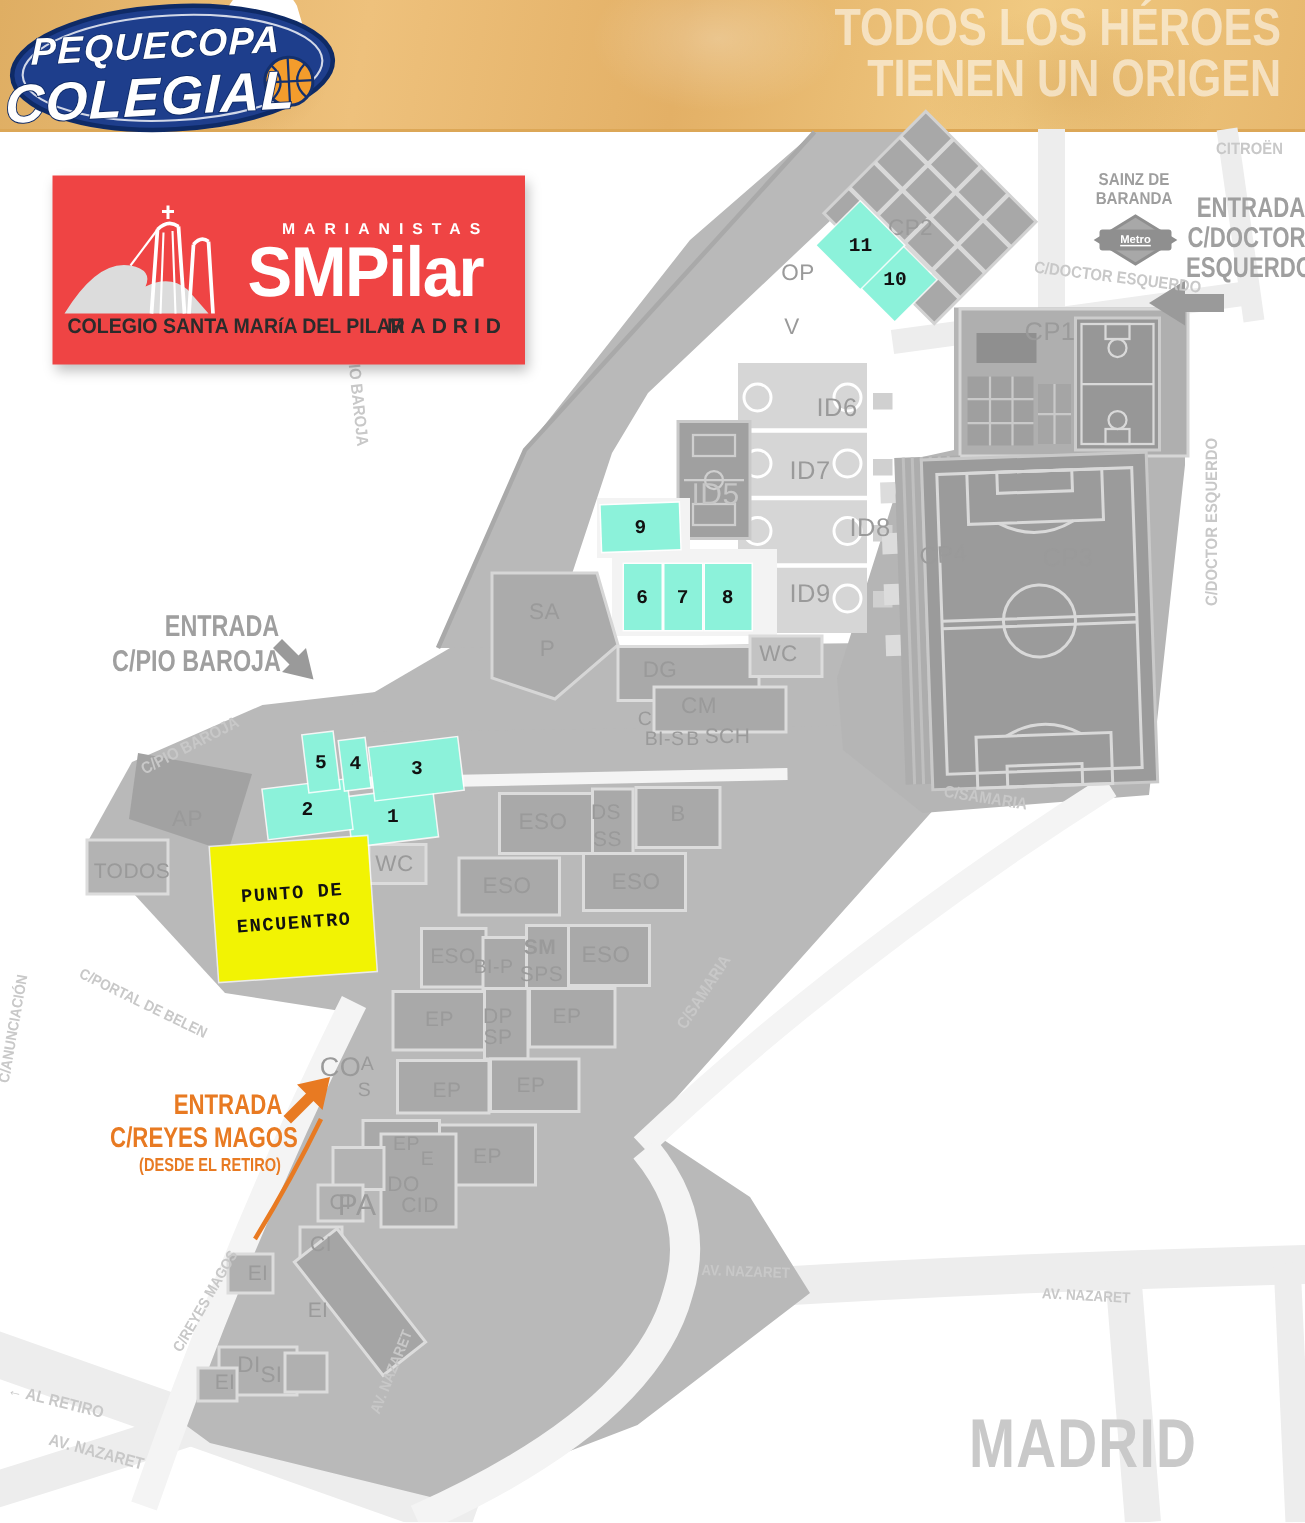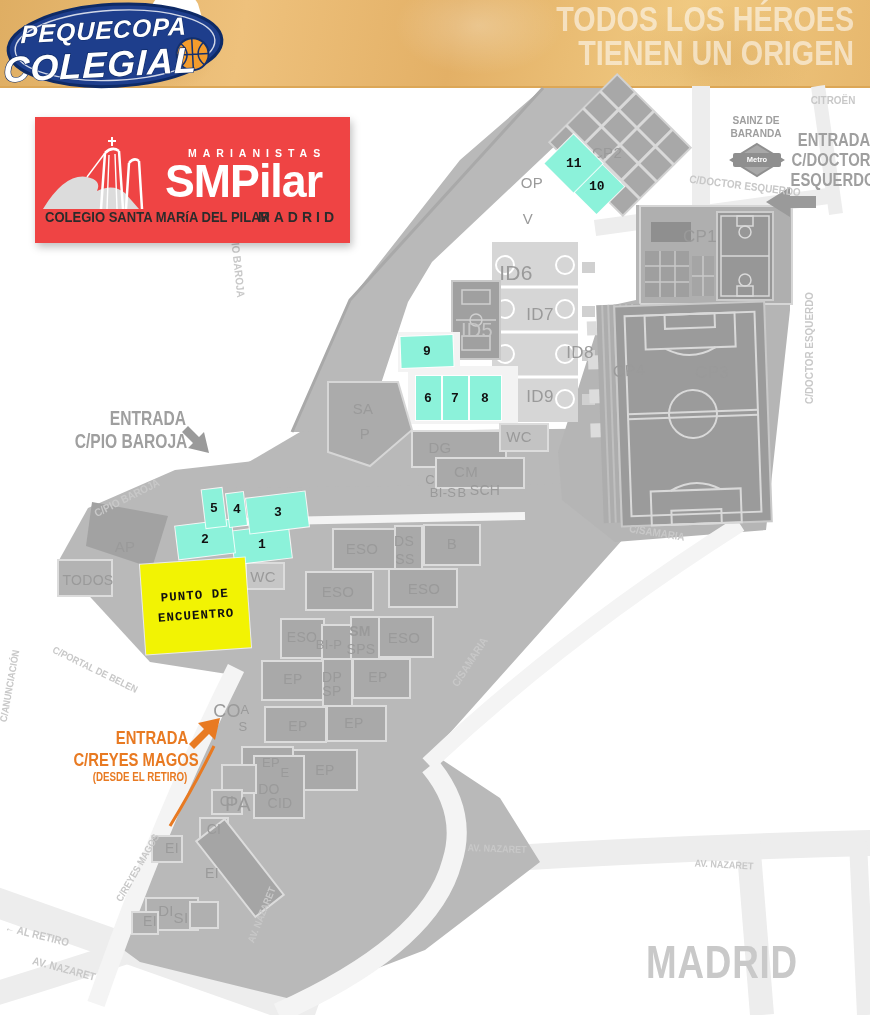--- a/index.html
+++ b/index.html
@@ -28,21 +28,21 @@
   
   .map-svg{position:absolute;left:0;top:0;width:870px;height:1015px;}
   .lbl{position:absolute;white-space:nowrap;line-height:1;}
   .bldg{color:#9a9a9a;letter-spacing:.3px;}
   .bldg-lt{color:#c6c6c6;letter-spacing:.3px;}
   .street{color:#c8c8c8;font-weight:700;}
   .station{color:#9e9e9e;font-weight:700;}
   .entrance{color:#9f9f9f;font-weight:700;}
   .entrance-o{color:#E87A22;font-weight:700;}
   .city{color:#c9c9c9;font-weight:700;letter-spacing:1px;}
-  .metro{color:#fff;font-weight:700;}
+  .metro{color:#fff;font-weight:700;text-decoration:underline;}
   .court{position:absolute;background:#8CF2DA;box-shadow:0 0 0 1px rgba(255,255,255,.85);
          display:flex;align-items:center;justify-content:center;}
   .court span{font-family:"Liberation Mono",monospace;font-size:13px;font-weight:700;color:#111;}
   .meeting{position:absolute;left:143px;top:561px;width:105px;height:90px;background:#F2F303;
            transform:rotate(-4deg);display:flex;flex-direction:column;align-items:center;justify-content:center;
            box-shadow:0 0 0 1px rgba(255,255,255,.7);}
   .meeting div{font-family:"Liberation Mono",monospace;font-size:12.5px;font-weight:700;color:#111;
                letter-spacing:1px;line-height:1.6;}
 </style>
 </head>
@@ -229,22 +229,22 @@
     <path d="M182,432 L193,443 L188,448 L209,453 L204,432 L199,437 L188,426 Z" fill="#9a9a9a"></path>
     <path d="M816,196 L790,196 L790,187 L766,202 L790,217 L790,208 L816,208 Z" fill="#9a9a9a"></path>
     <path d="M189,744 L204,729 L198,723 L220,718 L215,740 L209,734 L194,749 Z" fill="#E87A22"></path>
     <path d="M214,746 Q195,785 170,826" stroke="#E87A22" stroke-width="3" fill="none"></path>
   </svg>
 
   <div id="labels">
       <div class="lbl bldg" style="left: 607px; top: 152px; font-size: 15px; transform: translate(-50%, -50%) rotate(0deg) scaleX(1);">CP2</div>
       <div class="lbl bldg" style="left: 532px; top: 182px; font-size: 15px; transform: translate(-50%, -50%) rotate(0deg) scaleX(1);">OP</div>
       <div class="lbl bldg" style="left: 528px; top: 218px; font-size: 15px; transform: translate(-50%, -50%) rotate(0deg) scaleX(1);">V</div>
-      <div class="lbl bldg" style="left: 700px; top: 236px; font-size: 17px; transform: translate(-50%, -50%) rotate(0deg) scaleX(1);">CP1</div>
-      <div class="lbl bldg" style="left: 516px; top: 272px; font-size: 21px; transform: translate(-50%, -50%) rotate(0deg) scaleX(1);">ID6</div>
+      <div class="lbl bldg" style="left: 700px; top: 221px; font-size: 17px; transform: translate(-50%, -50%) rotate(0deg) scaleX(1);">CP1</div>
+      <div class="lbl bldg" style="left: 558px; top: 272px; font-size: 17px; transform: translate(-50%, -50%) rotate(0deg) scaleX(1);">ID6</div>
       <div class="lbl bldg" style="left: 540px; top: 314px; font-size: 17px; transform: translate(-50%, -50%) rotate(0deg) scaleX(1);">ID7</div>
       <div class="lbl bldg-lt" style="left: 477px; top: 330px; font-size: 20px; transform: translate(-50%, -50%) rotate(0deg) scaleX(1);">ID5</div>
       <div class="lbl bldg" style="left: 540px; top: 352px; font-size: 17px; transform: translate(-50%, -50%) rotate(0deg) scaleX(1); margin-left: 40px;">ID8</div>
       <div class="lbl bldg" style="left: 540px; top: 396px; font-size: 17px; transform: translate(-50%, -50%) rotate(0deg) scaleX(1);">ID9</div>
       <div class="lbl bldg" style="left: 629px; top: 371px; font-size: 16px; transform: translate(-50%, -50%) rotate(-4deg) scaleX(1);">CP4</div>
       <div class="lbl bldg" style="left: 712px; top: 372px; font-size: 17px; transform: translate(-50%, -50%) rotate(0deg) scaleX(1);">CP3</div>
       <div class="lbl bldg" style="left: 363px; top: 408px; font-size: 15px; transform: translate(-50%, -50%) rotate(0deg) scaleX(1);">SA</div>
       <div class="lbl bldg" style="left: 365px; top: 433px; font-size: 15px; transform: translate(-50%, -50%) rotate(0deg) scaleX(1);">P</div>
       <div class="lbl bldg" style="left: 440px; top: 447px; font-size: 15px; transform: translate(-50%, -50%) rotate(0deg) scaleX(1);">DG</div>
       <div class="lbl bldg" style="left: 519px; top: 436px; font-size: 15px; transform: translate(-50%, -50%) rotate(0deg) scaleX(1);">WC</div>

